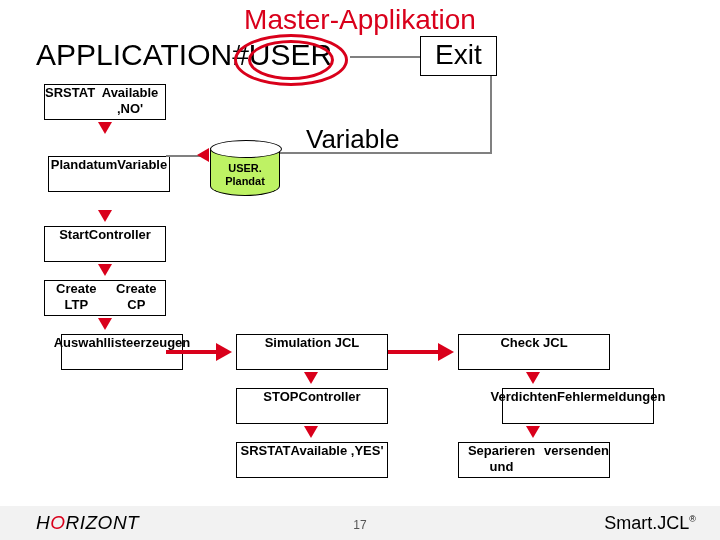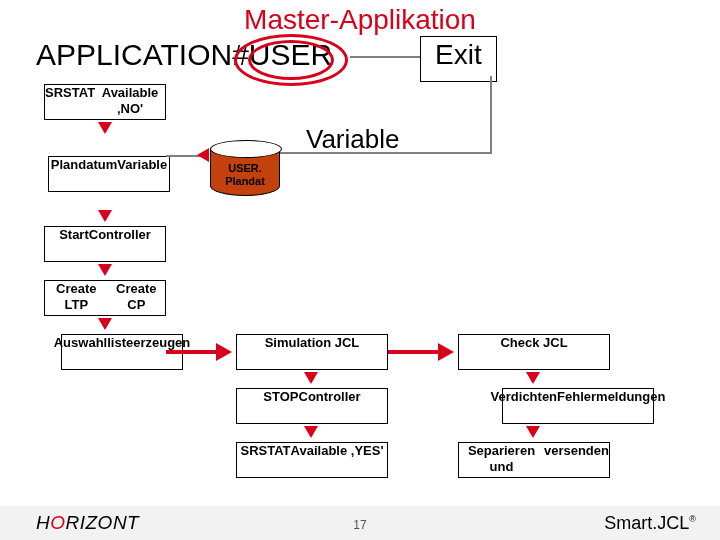--- a/index.html
+++ b/index.html
@@ -29,21 +29,21 @@
   }
   .circle1 {
     position: absolute;
     border: 3px solid #d9001b;
     border-radius: 50%;
   }
   .exit-box {
     position: absolute;
     border: 1.5px solid #000;
     background: #fff;
-    padding: 2px 14px 10px 14px;
+    padding: 2px 14px 4px 14px;
     font-size: 28px;
   }
   .small-box {
     position: absolute;
     border: 1.5px solid #000;
     background: #fff;
     font-size: 13px;
     font-weight: bold;
     text-align: center;
     display: flex;
@@ -65,21 +65,21 @@
     background: #fff;
     z-index: 2;
   }
   .db .body {
     position: absolute;
     top: 8px; left: 0;
     width: 70px; height: 48px;
     border: 1.5px solid #000;
     border-top: none;
     border-radius: 0 0 35px 35px / 0 0 10px 10px;
-    background: #c2410c;
+    background: #bef264;
     z-index: 1;
     font-size: 11px;
     font-weight: bold;
     text-align: center;
     padding-top: 14px;
     box-sizing: border-box;
     line-height: 1.15;
   }
   .var-label {
     position: absolute;

